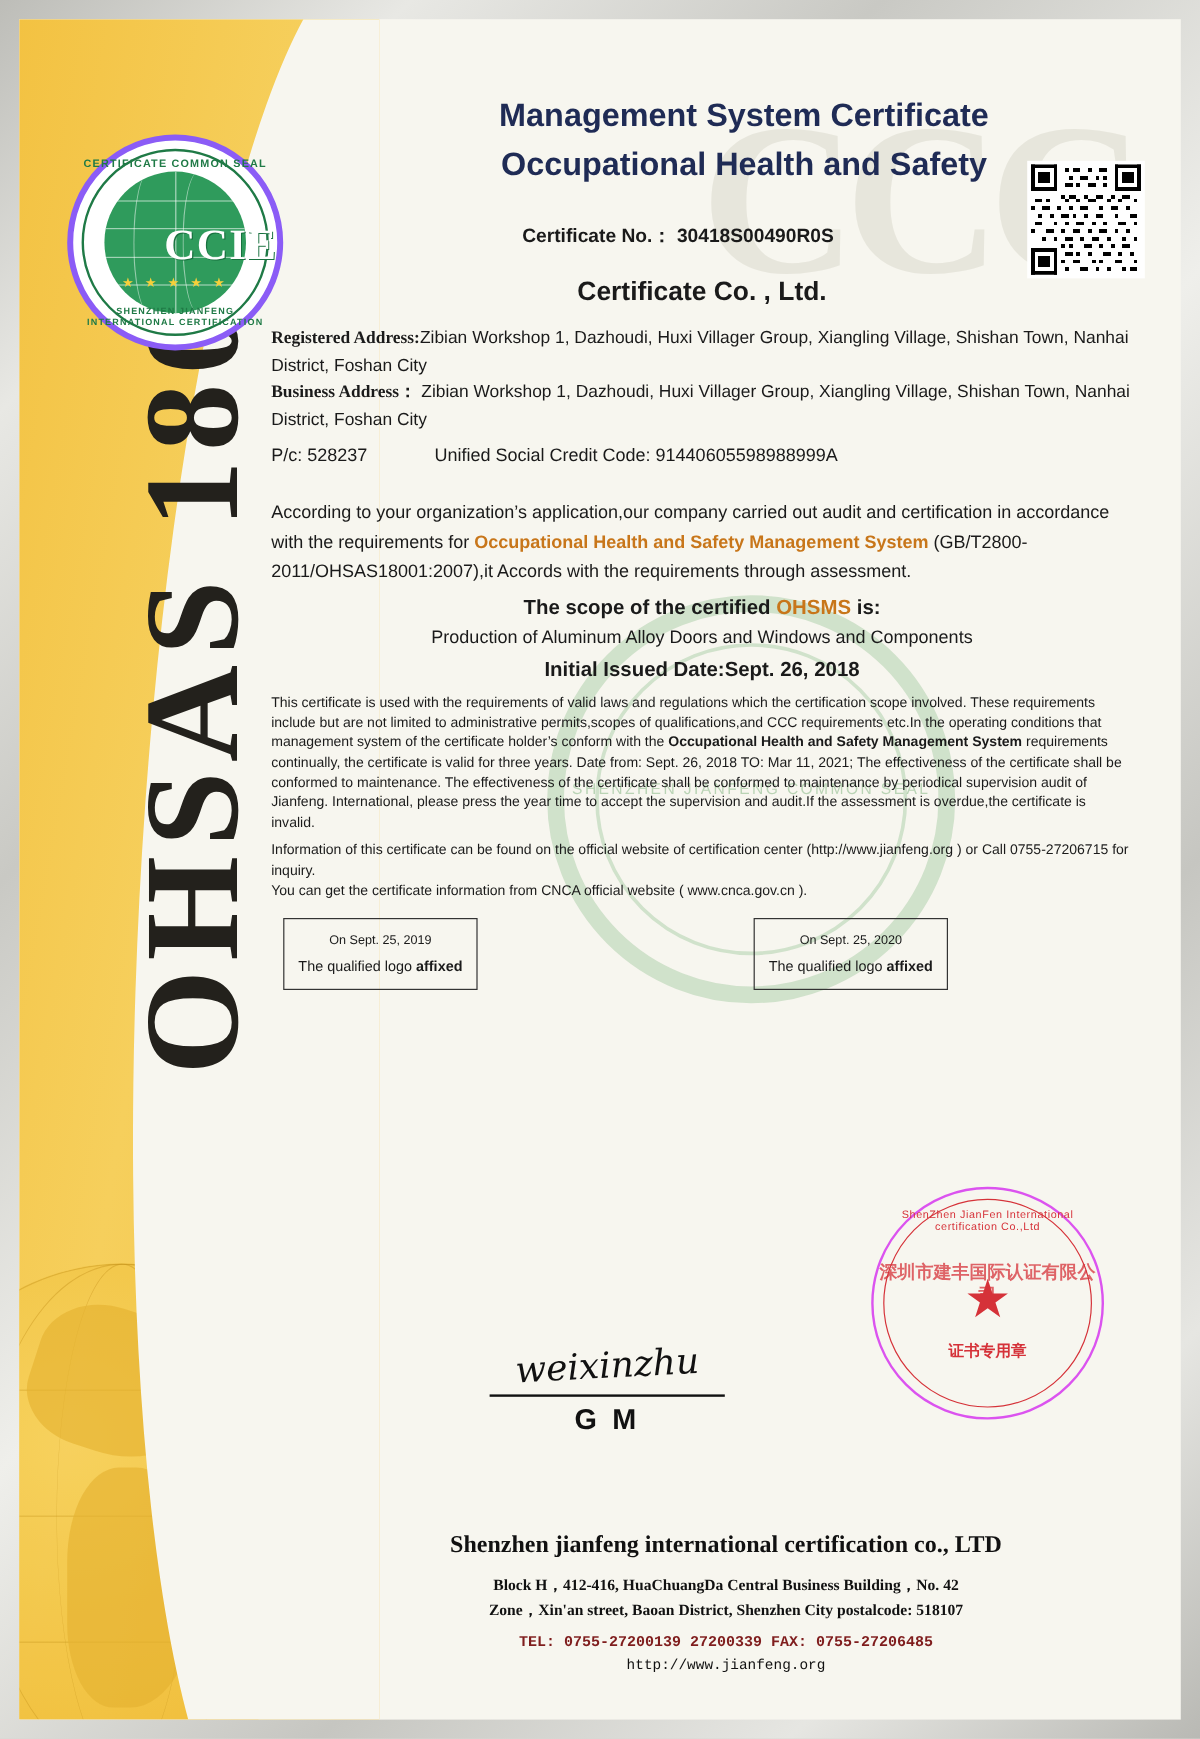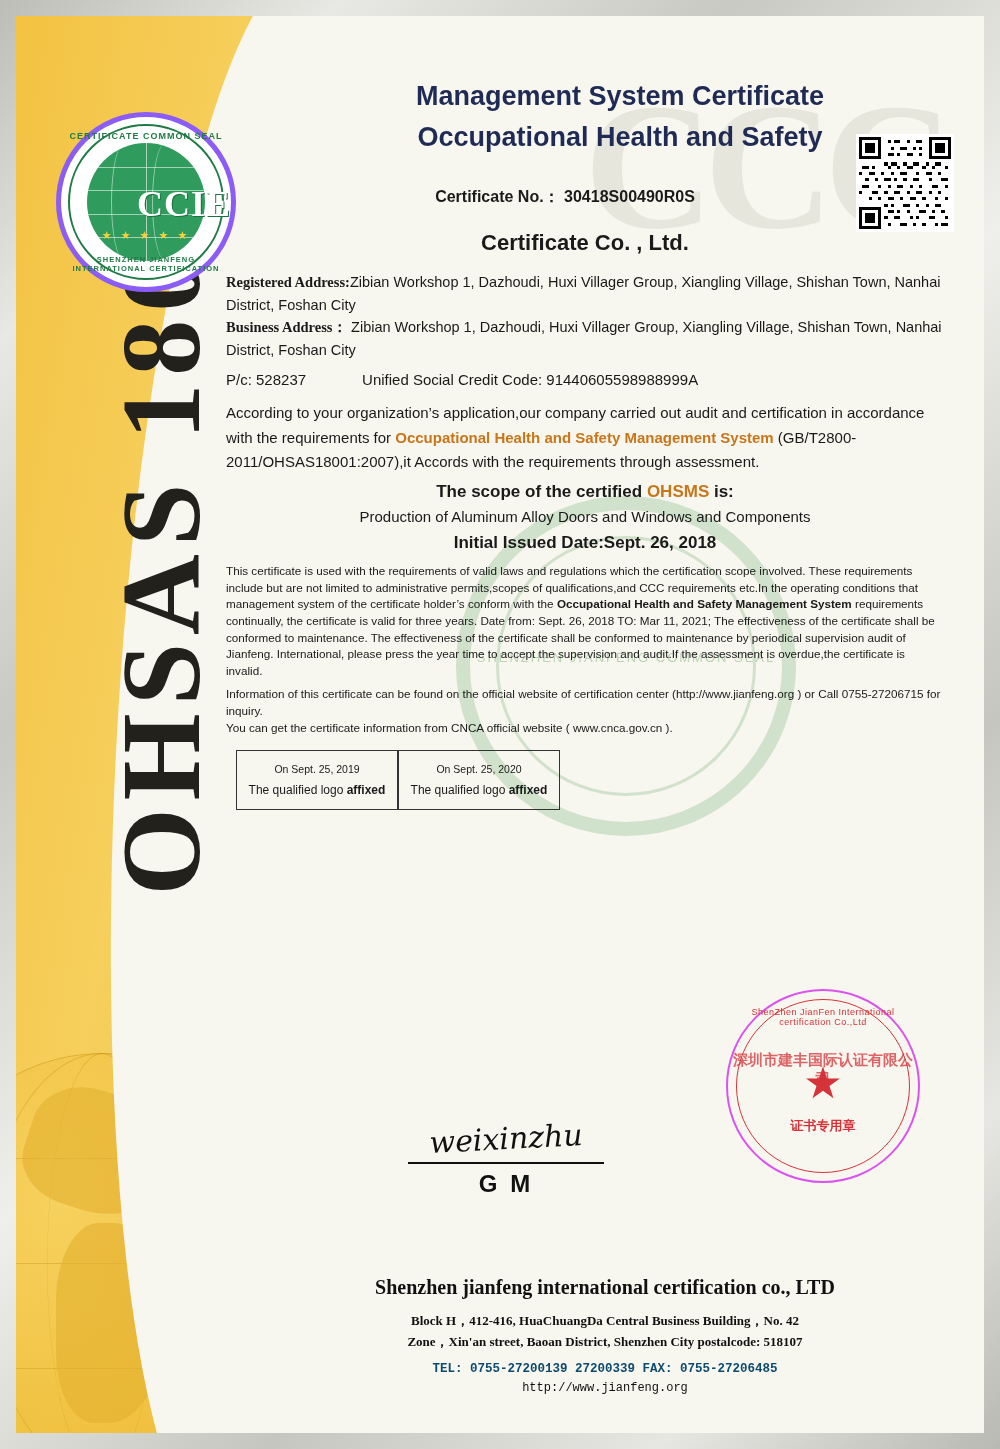--- a/index.html
+++ b/index.html
@@ -162,21 +162,21 @@
     font-size:14.5px;color:#1a1a1a;line-height:1.55;
   }
   .addr b{font-weight:700;font-family:Liberation Serif, serif;}
   .pcline{
     position:relative;z-index:2;
     font-size:15px;color:#1a1a1a;margin-top:10px;
     display:flex;gap:56px;
   }
   .para{
     position:relative;z-index:2;
-    font-size:15px;color:#1a1a1a;line-height:1.62;margin-top:13px;
+    font-size:15px;color:#1a1a1a;line-height:1.62;margin-top:28px;
   }
   .para .hl{color:#c8761a;font-weight:700;}
   .scope-head{
     position:relative;z-index:2;text-align:center;
     font-size:17px;font-weight:700;margin-top:8px;color:#1a1a1a;
   }
   .scope-head .hl{color:#c8761a;}
   .scope-body{
     position:relative;z-index:2;text-align:center;
     font-size:15px;margin-top:6px;color:#1a1a1a;
@@ -187,21 +187,21 @@
   }
   .fineprint{
     position:relative;z-index:2;
     font-size:11.7px;color:#1a1a1a;line-height:1.42;margin-top:10px;
   }
   .fineprint b{font-weight:700;}
   .fineprint p{margin:0;}
   .fineprint .gap{margin-top:7px;}
   .stampboxes{
     position:relative;z-index:2;
-    display:flex;margin-top:14px;padding-left:10px;
+    display:flex;gap:230px;margin-top:14px;padding-left:10px;
   }
   .stampbox{
     width:160px;height:58px;border:1px solid #333;
     display:flex;flex-direction:column;align-items:center;justify-content:center;
     font-size:10.5px;color:#1a1a1a;gap:8px;background:transparent;
   }
   .stampbox .b2{font-size:12px;}
   .stampbox .b2 b{font-weight:700;}
 
   
@@ -245,21 +245,21 @@
   .footer .f1{
     font-family:"Liberation Serif", serif;
     font-size:20px;font-weight:700;color:#111;margin-bottom:12px;
   }
   .footer .f2{
     font-family:"Liberation Serif", serif;
     font-size:13px;font-weight:700;color:#111;line-height:1.6;
   }
   .footer .f3{
     font-family:"Liberation Mono", monospace;
-    font-size:12.5px;font-weight:700;color:#0c4a6e;margin-top:6px;line-height:1.6;
+    font-size:12.5px;font-weight:700;color:#7f1d1d;margin-top:6px;line-height:1.6;
   }
   .footer .f4{
     font-family:"Liberation Mono", monospace;
     font-size:12px;color:#111;margin-top:2px;
   }
 </style>
 </head>
 <body>
 
 <div class="cert">

